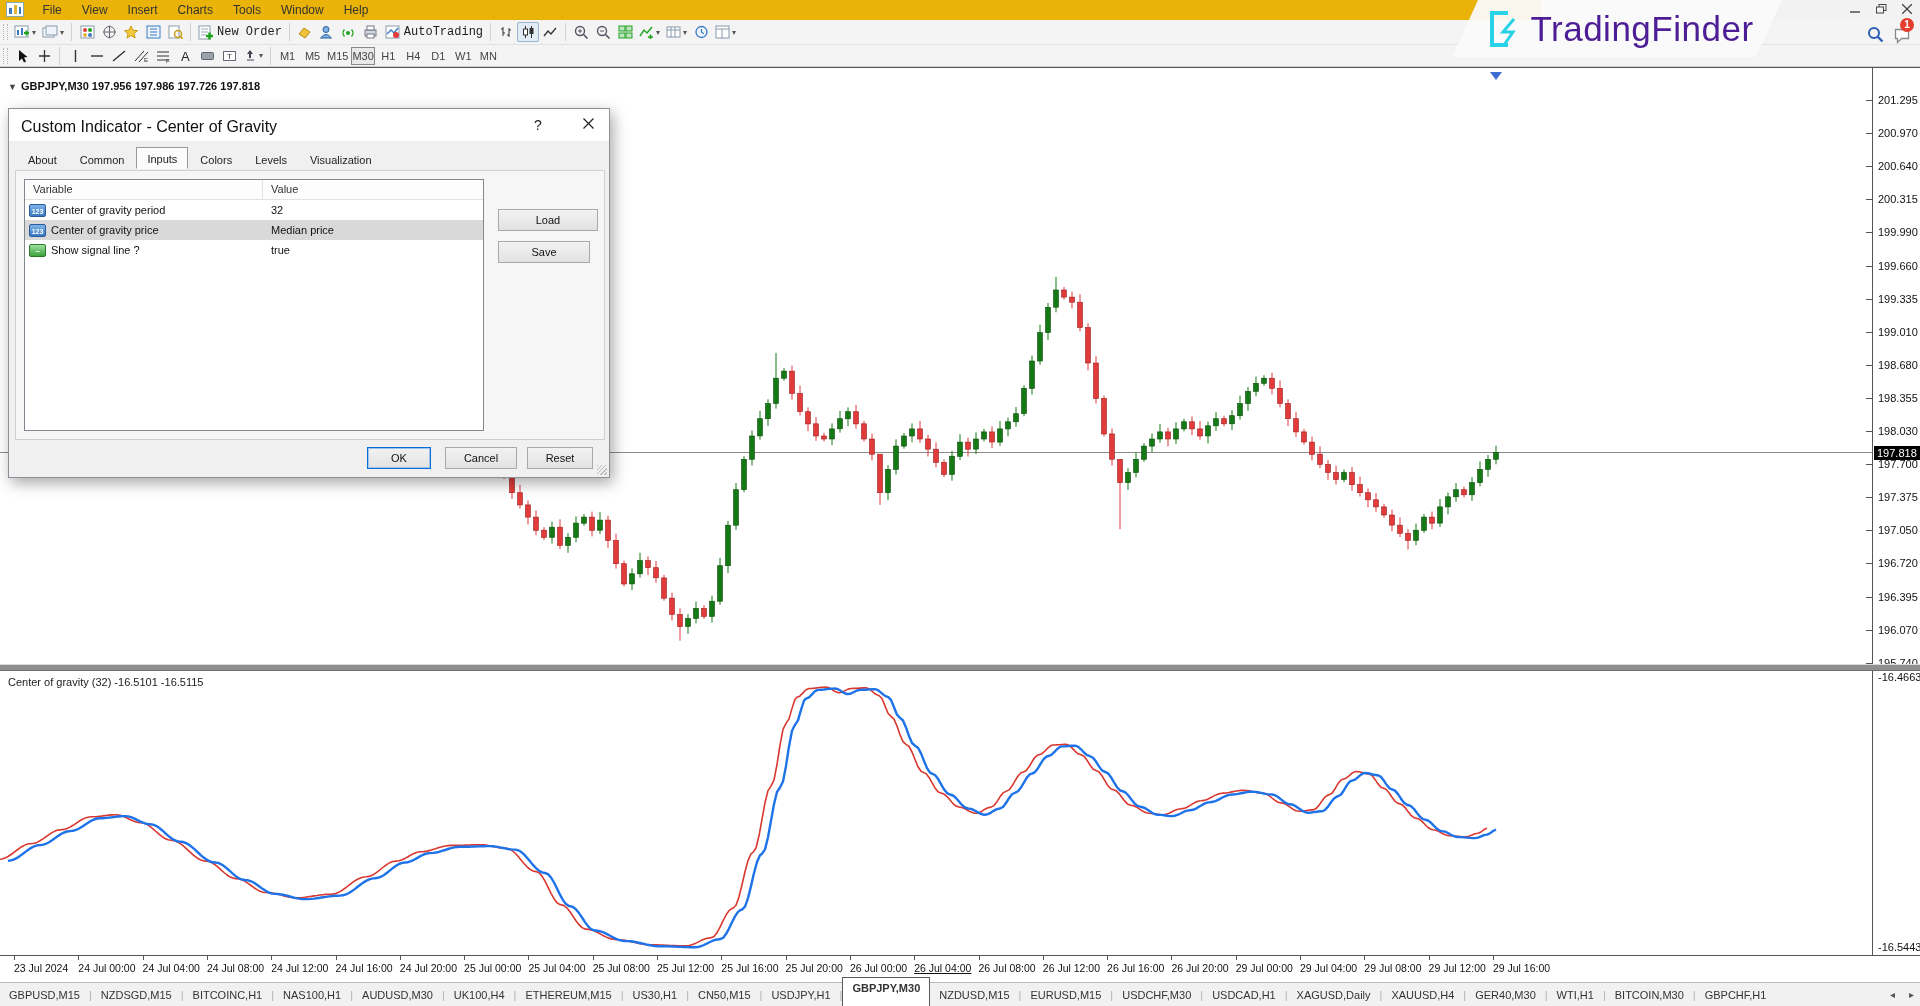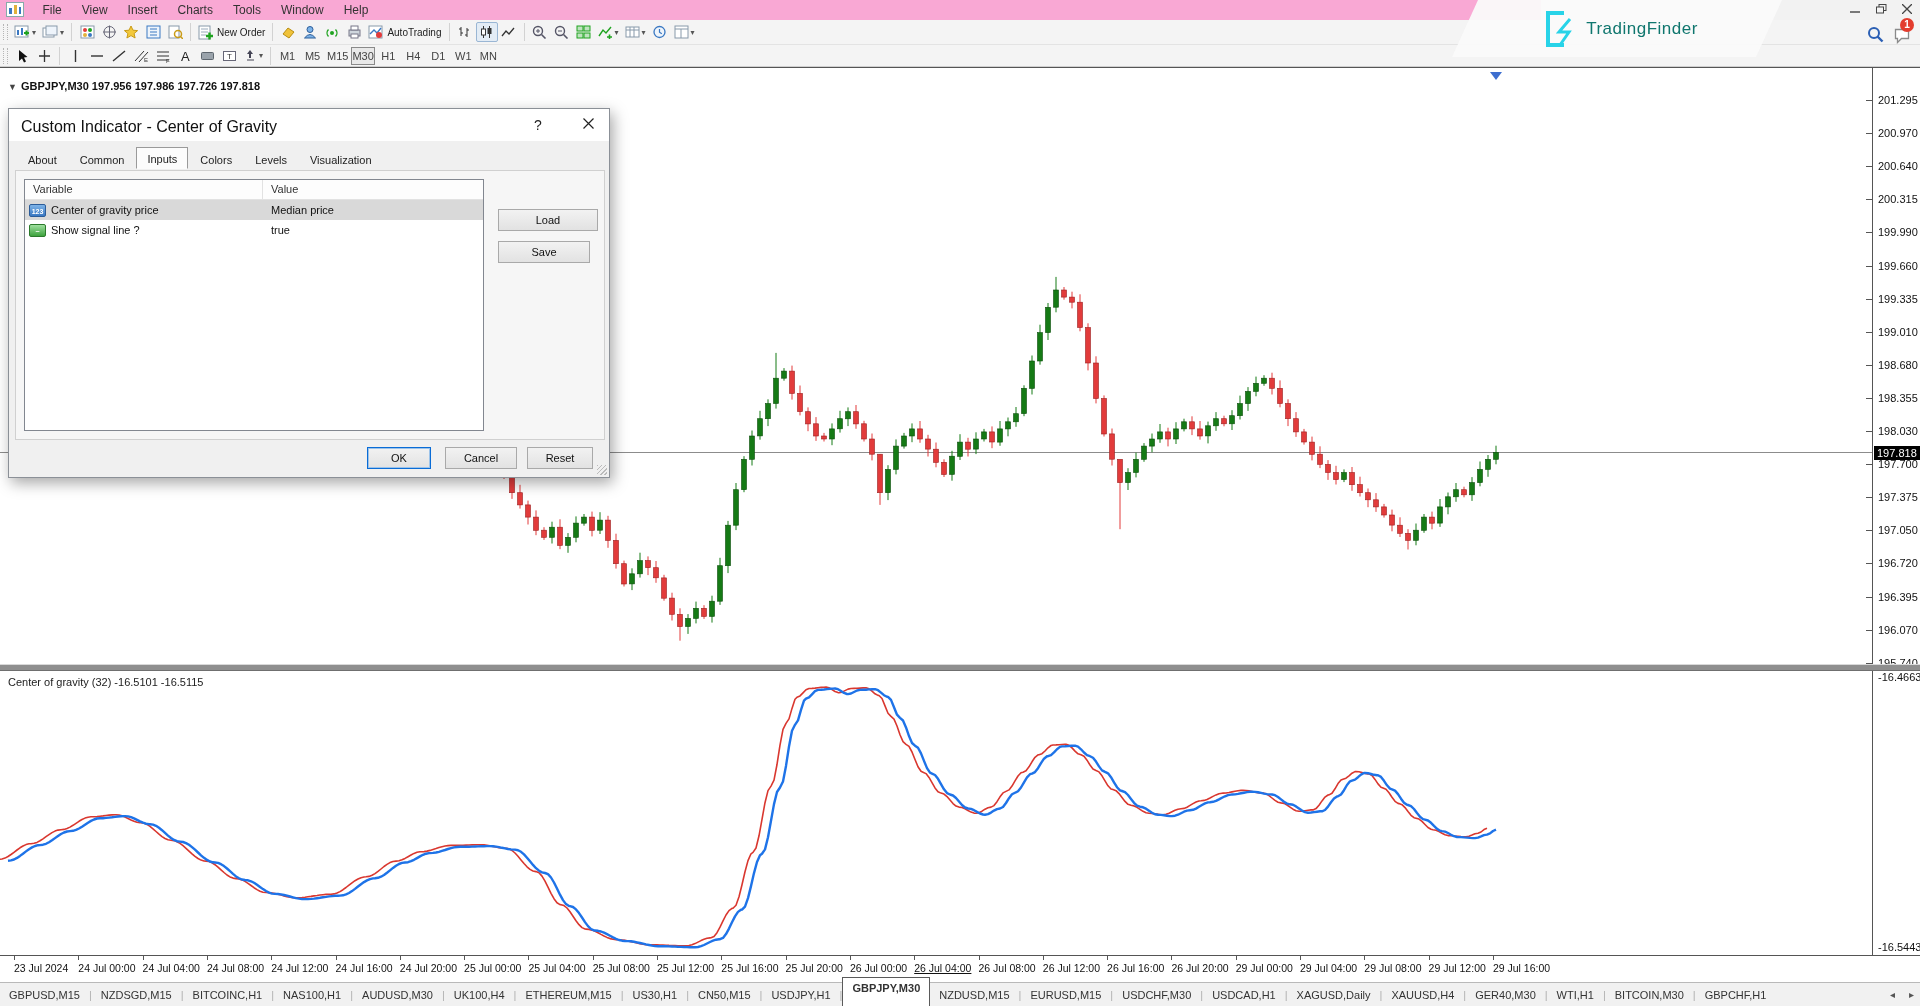--- a/index.html
+++ b/index.html
@@ -1,43 +1,43 @@
 <!DOCTYPE html>
 <html><head>
 <meta charset="utf-8">
 <style>
   * { margin:0; padding:0; box-sizing:border-box; }
   html,body { width:1920px; height:1006px; overflow:hidden;
     font-family:"Liberation Sans", sans-serif; background:#f2f2f2; }
 
   
-  #menubar { position:absolute; left:0; top:0; width:1541px; height:20px; background:#f9a8d4; z-index:30;}
+  #menubar { position:absolute; left:0; top:0; width:1541px; height:20px; background:#eab308; z-index:30;}
   #menubar .menu-item { display:inline-block; padding:3px 10px; font-size:12px; color:#333; cursor:default;}
   #appicon { position:absolute; left:6px; top:2px; width:18px; height:15px;}
   #toolbar1 { position:absolute; left:0; top:20px; width:1920px; height:25px; background:#f4f4f4; border-bottom:1px solid #e3e3e3; z-index:30; display:flex; align-items:center;}
   #toolbar2 { position:absolute; left:0; top:45px; width:1920px; height:22px; background:#f4f4f4; border-bottom:1px solid #cfcfcf; z-index:30; display:flex; align-items:center;}
   .tb-handle { width:5px; height:16px; margin:0 3px; border-left:1px dotted #b5b5b5; border-right:1px dotted #b5b5b5;}
   .tb-btn { min-width:22px; height:20px; display:flex; align-items:center; justify-content:center; border:1px solid transparent; border-radius:2px; font-size:11px; color:#333; padding:0 2px;}
   .tb-btn.pressed { background:#e3ecf5; border-color:#9ab6d4;}
   .tb-sep { width:1px; height:18px; background:#d2d2d2; margin:0 4px;}
-  .tb-label { font-size:10px; color:#222; margin-left:3px;}
+  .tb-label { font-size:12px; color:#222; margin-left:3px;font-family:Liberation Mono, monospace;}
   .dd { font-size:8px; color:#555; margin-left:2px;}
   .tf-btn { min-width:23px; height:18px; font-size:11px; color:#444; display:flex; align-items:center; justify-content:center; border:1px solid transparent; margin:0 1px;}
   .tf-btn.active { background:#e9e9e9; border:1px solid #8a8a8a;}
 
   
   #winbtns { position:absolute; right:4px; top:2px; z-index:40; display:flex; gap:8px;}
   .winbtn { width:18px; height:14px; display:flex; align-items:center; justify-content:center;}
   #rt-icons { position:absolute; right:4px; top:24px; z-index:40; display:flex; gap:10px; align-items:center;}
   #notif-badge { position:absolute; right:2px; top:-6px; width:14px; height:14px; background:#e33d2e; border-radius:50%; color:#fff; font-size:10px; text-align:center; line-height:14px; font-weight:700;}
 
   
   #watermark { position:absolute; left:1452px; top:0; width:330px; height:57px; background:rgba(250,250,250,0.95);
     clip-path:polygon(26px 0, 100% 0, calc(100% - 26px) 100%, 0 100%); z-index:35; display:flex; align-items:center; justify-content:center; gap:10px;}
-  #watermark .logotext { font-size:17px; color:#0f766e; letter-spacing:0.5px;}
+  #watermark .logotext { font-size:35px; color:#4c1d95; letter-spacing:0.5px;}
 
   
   #chart-root { position:absolute; left:0; top:66px; width:1920px; height:917px; background:#fff; border-top:2px solid #555; z-index:1;}
   #chart-svg { position:absolute; left:0; top:0; z-index:1; pointer-events:none;}
   #chart-info { position:absolute; left:8px; top:80px; font-size:11px; font-weight:700; color:#111; z-index:2;}
   #chart-info .exp-arrow { color:#444; font-size:9px; margin-right:4px;}
   #indicator-label { position:absolute; left:8px; top:676px; font-size:11px; color:#222; z-index:2;}
   #chart-marker { position:absolute; left:1490px; top:72px; width:0; height:0; border-left:6px solid transparent; border-right:6px solid transparent; border-top:8px solid #3d6ecf; z-index:2;}
 
   
@@ -814,20 +814,27 @@
       <div class="dlg-tab">Levels</div>
       <div class="dlg-tab">Visualization</div>
     </div>
   <div id="dlg-page">
     <div id="listview">
       <div class="lv-header">
         <div class="lv-h1">Variable</div>
         <div class="lv-h2">Value</div>
       </div>
       <div id="lv-rows">
+          <div class="lv-row">
+            <div class="lv-c1">
+              <span class="row-icon icon-123">123</span>
+              <span>Center of gravity period</span>
+            </div>
+            <div class="lv-c2">32</div>
+          </div>
           <div class="lv-row selected">
             <div class="lv-c1">
               <span class="row-icon icon-123">123</span>
               <span>Center of gravity price</span>
             </div>
             <div class="lv-c2">Median price</div>
           </div>
           <div class="lv-row">
             <div class="lv-c1">
               <span class="row-icon icon-curve">~</span>

